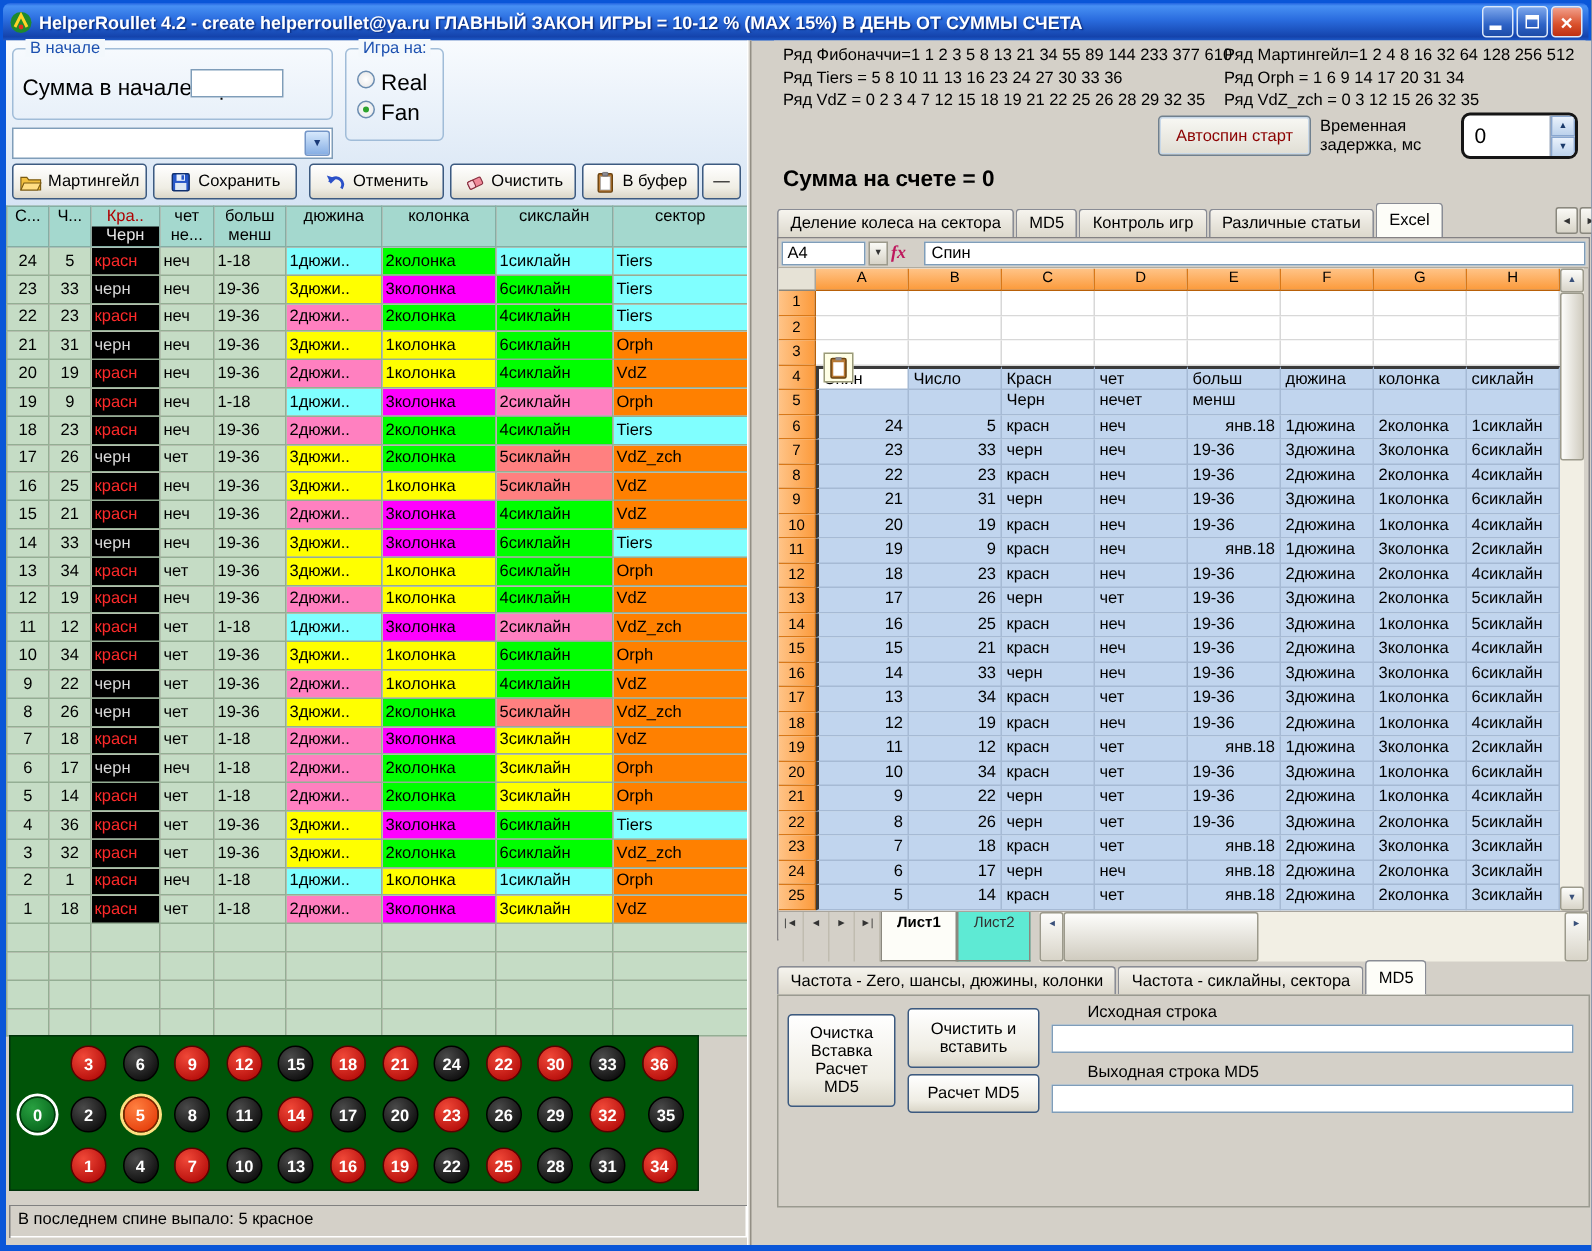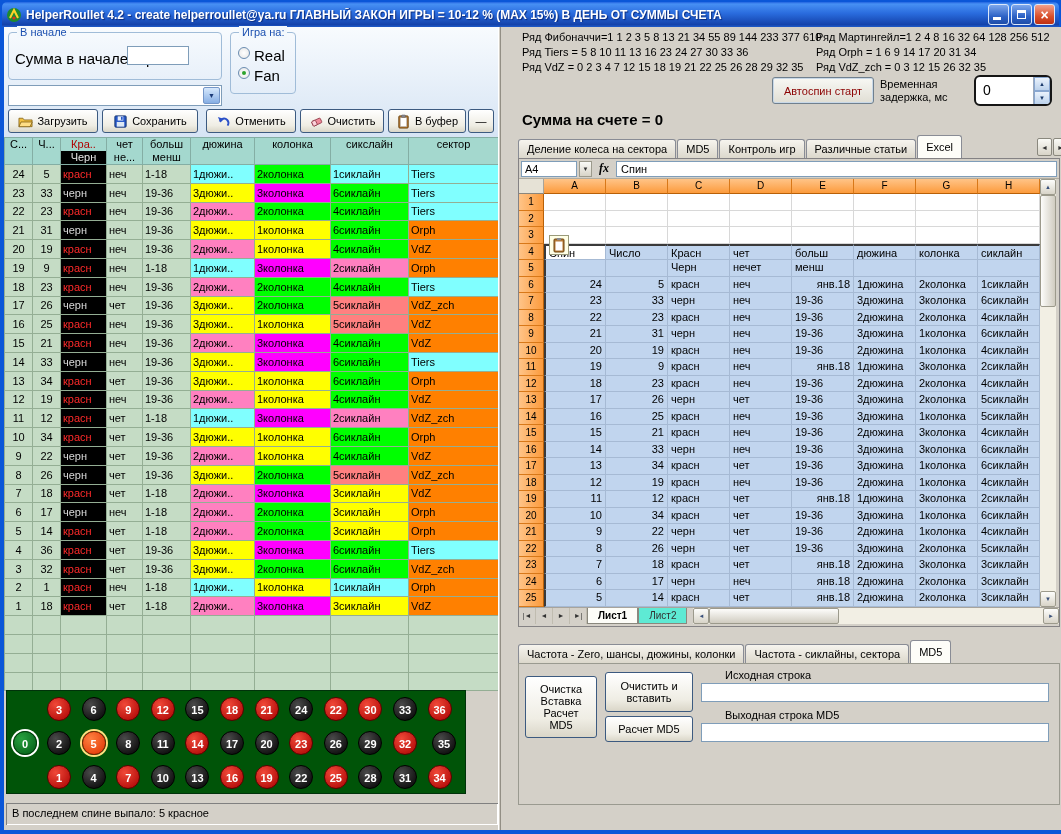--- a/index.html
+++ b/index.html
@@ -104,22 +104,22 @@
     text-align:center;line-height:17px;background:linear-gradient(#FAFAF6,#D8D4C8);color:#333;}
   
   .excel-panel{position:absolute;left:2px;top:131px;width:542px;height:469px;background:#D4D0C8;
     border:1px solid #848284;}
   .fbar{height:20px;display:flex;align-items:center;background:#D4D0C8;
     border-bottom:1px solid #B0ACA0;padding:1px 2px;gap:2px;}
   .namebox{width:56px;height:16px;background:#FFF;border:1px solid #7F9DB9;font-size:11px;
     line-height:14px;padding:0 3px;}
   .nbdrop{width:13px;height:16px;background:linear-gradient(#FAFAF6,#D8D4C8);
     border:1px solid #9C9A8C;font-size:6px;text-align:center;line-height:15px;color:#333;}
-  .fx{width:20px;text-align:center;font-family:"Liberation Serif","DejaVu Serif",serif;
-    font-style:italic;font-weight:bold;font-size:12px;color:#000000;}
+  .fx{width:20px;font-family:"Liberation Serif","DejaVu Serif",serif;
+    font-style:italic;font-weight:bold;font-size:12px;color:#be185d;}
   .fvalue{flex:1;height:16px;background:#FFF;border:1px solid #7F9DB9;font-size:11px;
     line-height:14px;padding:0 4px;}
   .xbody{display:flex;height:428px;position:relative;}
   .xgrid{width:521px;height:428px;overflow:hidden;background:#FFF;}
   .xcolhead{display:flex;height:15px;}
   .xcorner{width:25px;height:15px;background:#E6E2D6;border-right:1px solid #A8A49A;
     border-bottom:1px solid #8A867C;}
   .xch{width:62px;height:15px;background:linear-gradient(#FFC488,#FC9B3C);
     border-right:1px solid #D87818;border-bottom:1px solid #B86008;font-size:10px;
     text-align:center;line-height:14px;}
@@ -136,21 +136,21 @@
   .xselleft{border-left:2px solid #3A3A3A;}
   .xr{text-align:right;}
   .pastetag{position:absolute;left:30px;top:56px;width:20px;height:20px;background:#FFFFE6;
     border:1px solid #9A9A7A;display:flex;align-items:center;justify-content:center;}
   .vscroll{width:16px;height:428px;background:#F2EFE4;display:flex;flex-direction:column;}
   .sbtn{height:16px;background:linear-gradient(#FDFDFB,#D8D4C8);border:1px solid #9C9A8C;
     border-radius:2px;font-size:6px;text-align:center;line-height:14px;color:#39507A;}
   .vtrack{flex:1;}
   .vthumb{height:112px;background:linear-gradient(90deg,#FDFDFB,#D0CCC0);
     border:1px solid #9C9A8C;border-radius:2px;}
-  .sheetbar{height:17px;background:#D4D0C8;display:flex;align-items:stretch;
+  .sheetbar{height:34px;background:#D4D0C8;display:flex;align-items:stretch;
     border-top:1px solid #A8A49C;}
   .snav{width:17px;text-align:center;font-size:7px;line-height:16px;color:#333;
     border-right:1px solid #C0BCB0;}
   .stab{padding:0 10px;font-size:10px;line-height:15px;background:#5eead4;
     border:1px solid #8A887E;border-top:none;color:#333;}
   .stab.active{background:#FDFDF8;font-weight:bold;color:#000;}
   .hscroll{flex:1;display:flex;background:#F2EFE4;margin-left:6px;}
   .harr{width:16px;background:linear-gradient(#FDFDFB,#D8D4C8);border:1px solid #9C9A8C;
     border-radius:2px;font-size:6px;text-align:center;line-height:15px;color:#39507A;}
   .hthumb{width:130px;background:linear-gradient(#FDFDFB,#D0CCC0);border:1px solid #9C9A8C;
@@ -209,21 +209,21 @@
         <div class="combo">
           <div class="combo-btn">▼</div>
         </div>
 
         <div class="btnrow">
           <button class="tool-btn" style="left:4px;width:90px;">
             <svg viewBox="0 0 16 16">
                 <path d="M1 4.5h4.2l1.4 1.8H15v7.2H1z" fill="#F2C040" stroke="#7A5A10" stroke-width="0.8"></path>
                 <path d="M1 13.5l2.2-5h12l-2.4 5z" fill="#FFDE85" stroke="#7A5A10" stroke-width="0.8"></path>
               </svg>
-            <span>Загрузить</span>
+            <span>Мартингейл</span>
           </button>
           <button class="tool-btn" style="left:98px;width:96px;">
             <svg viewBox="0 0 16 16">
                 <rect x="2" y="2" width="12" height="12" rx="1" fill="#2858C8" stroke="#10306E"></rect>
                 <rect x="5" y="2.5" width="6" height="4.5" fill="#E8F0FA"></rect>
                 <rect x="8.5" y="3" width="1.8" height="3.2" fill="#2858C8"></rect>
                 <rect x="4" y="8.5" width="8" height="5" fill="#DDE8F4"></rect>
               </svg>
             <span>Сохранить</span>
           </button>

